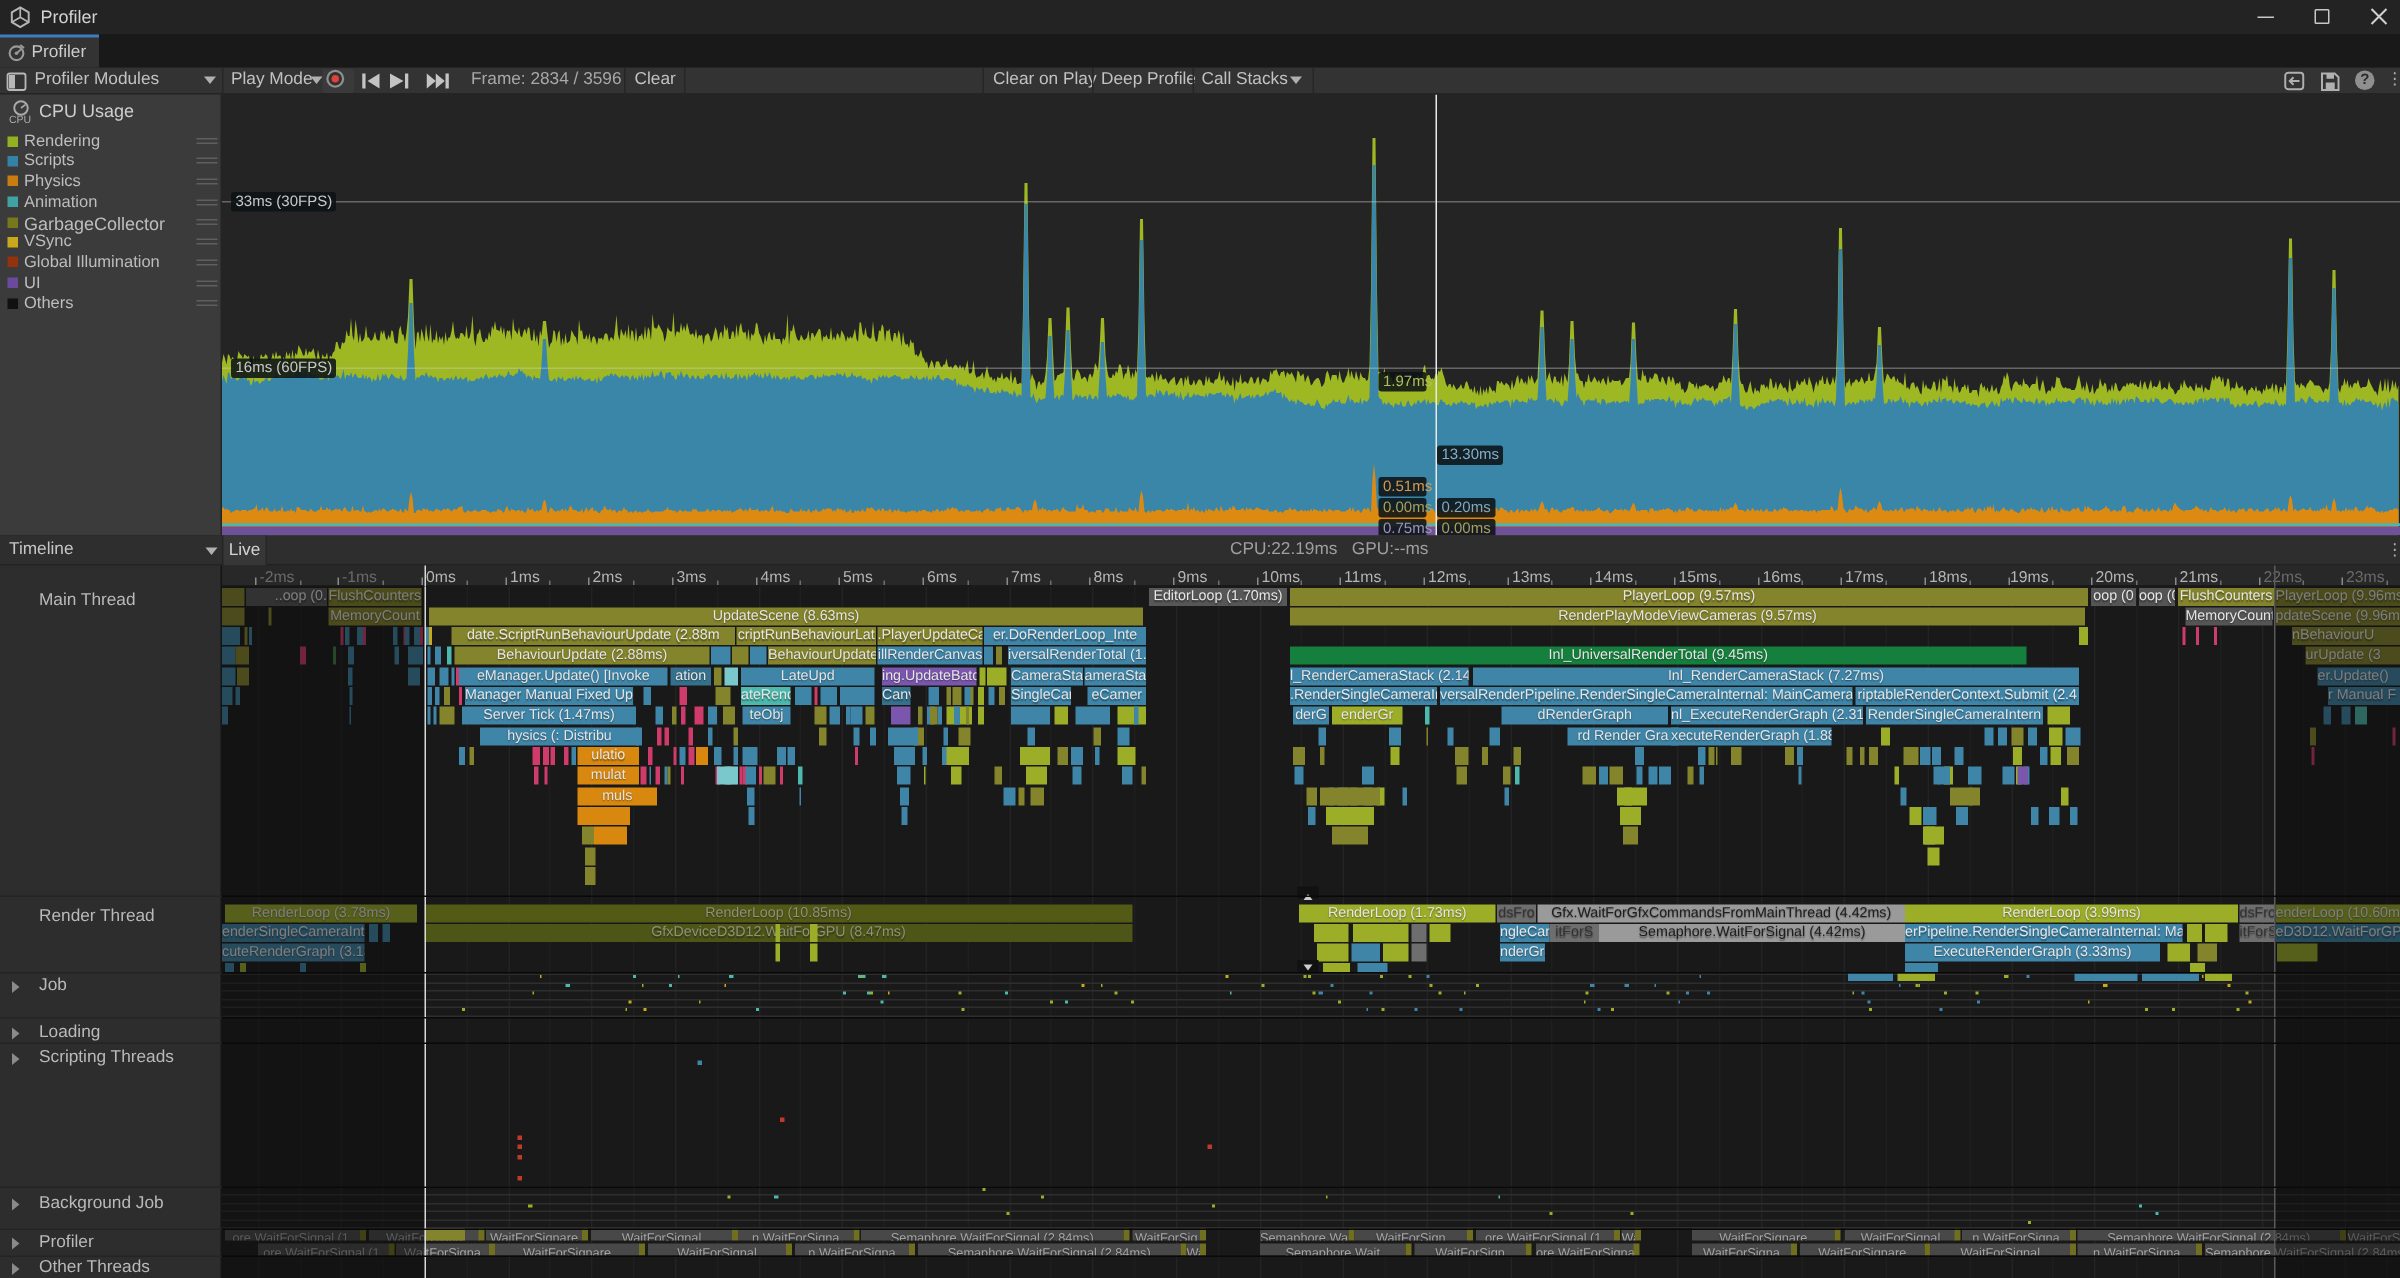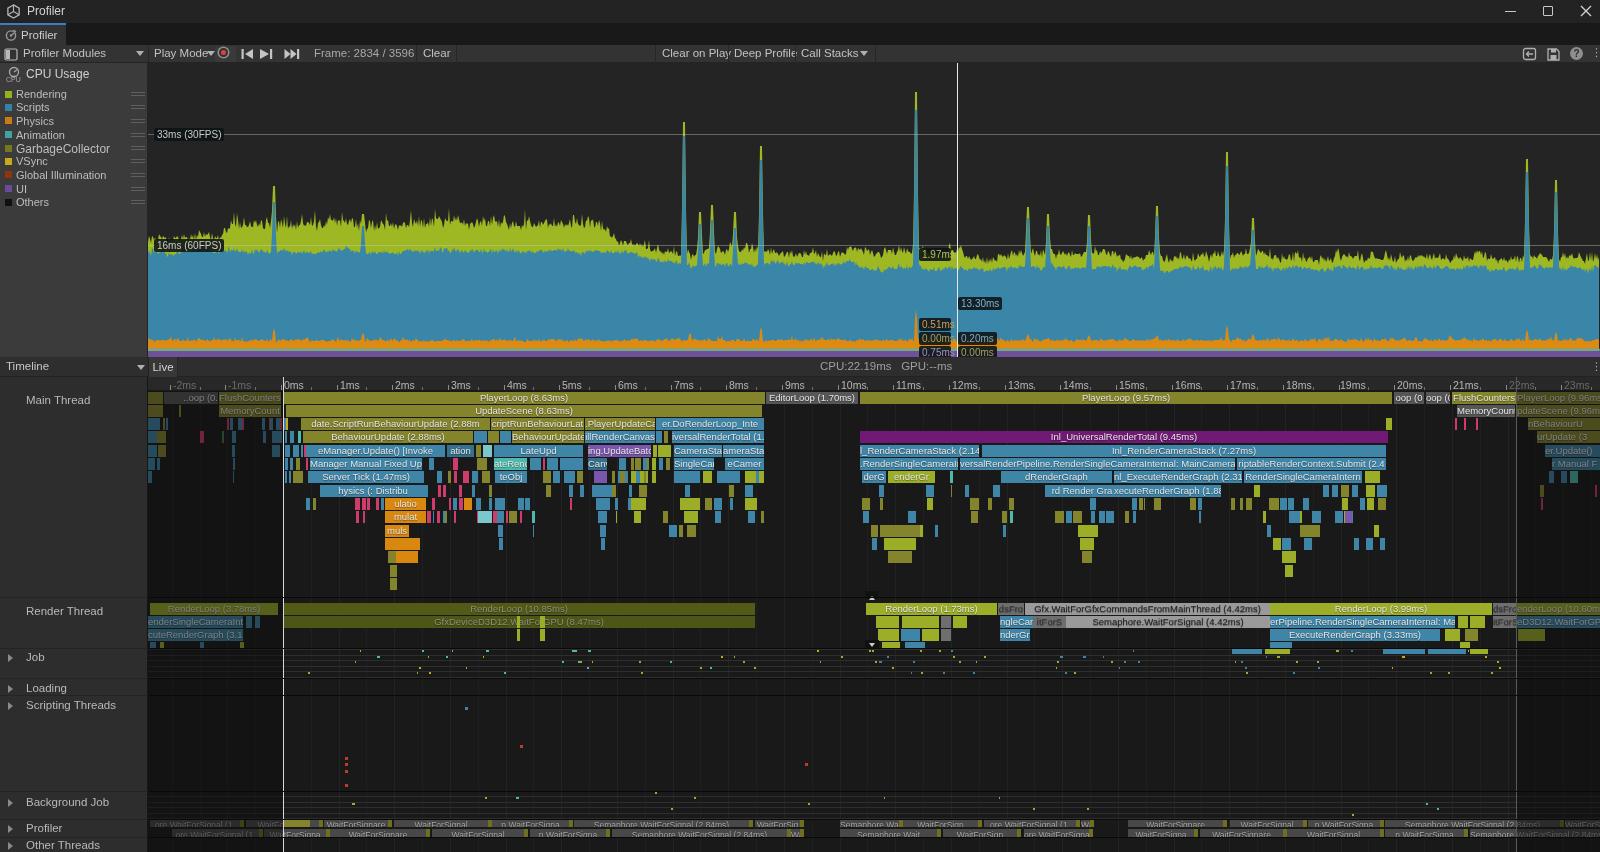--- a/index.html
+++ b/index.html
@@ -273,31 +273,31 @@
     <div class="gl" style="left:1276px;background:#1f1f1f"></div>
     <div class="gl" style="left:1304px;background:#232323"></div>
     <div class="gl" style="left:1332px;background:#1f1f1f"></div>
     <div class="gl" style="left:1360px;background:#232323"></div>
     <div class="gl" style="left:1387px;background:#1f1f1f"></div>
     <div class="gl" style="left:1415px;background:#232323"></div>
     <div class="gl" style="left:1443px;background:#1f1f1f"></div>
 <div class="b" style="left:0px;top:1px;width:15px;height:12px;background:#84842c;"></div>
     <div class="b" style="left:16px;top:1px;width:54px;height:12px;background:#555555;text-align:right;">..oop (0.</div>
     <div class="b" style="left:71px;top:1px;width:62px;height:12px;background:#84842c;">FlushCounters (</div>
-    <div class="b" style="left:135px;top:1px;width:482px;height:12px;background:#84842c;">PlayerLoop (8.63ms)</div>
     <div class="b" style="left:618px;top:1px;width:92px;height:12px;background:#575757;">EditorLoop (1.70ms)</div>
     <div class="b" style="left:712px;top:1px;width:532px;height:12px;background:#84842c;">PlayerLoop (9.57ms)</div>
     <div class="b" style="left:1246px;top:1px;width:30px;height:12px;background:#555555;">oop (0</div>
     <div class="b" style="left:1278px;top:1px;width:24px;height:12px;background:#555555;">oop (0</div>
     <div class="b" style="left:1304px;top:1px;width:64px;height:12px;background:#84842c;">FlushCounters</div>
     <div class="b" style="left:1369px;top:1px;width:83px;height:12px;background:#84842c;text-align:left;">PlayerLoop (9.96ms</div>
     <div class="b" style="left:0px;top:14px;width:15px;height:12px;background:#84842c;"></div>
     <div class="b" style="left:31px;top:14px;width:2px;height:12px;background:#84842c;"></div>
     <div class="b" style="left:71px;top:14px;width:62px;height:12px;background:#84842c;">MemoryCount</div>
     <div class="b" style="left:138px;top:14px;width:476px;height:12px;background:#84842c;">UpdateScene (8.63ms)</div>
+    <div class="b" style="left:712px;top:14px;width:530px;height:12px;background:#84842c;">RenderPlayModeViewCameras (9.57ms)</div>
     <div class="b" style="left:1309px;top:14px;width:58px;height:12px;background:#555555;">MemoryCount</div>
     <div class="b" style="left:1369px;top:14px;width:83px;height:12px;background:#84842c;text-align:left;">pdateScene (9.96m</div>
     <div class="b" style="left:0px;top:27px;width:12px;height:12px;background:#3f85a8;"></div>
     <div class="b" style="left:15px;top:27px;width:2px;height:12px;background:#84842c;"></div>
     <div class="b" style="left:18px;top:27px;width:2px;height:12px;background:#3f85a8;"></div>
     <div class="b" style="left:79px;top:27px;width:2px;height:12px;background:#cf3b6a;"></div>
     <div class="b" style="left:94px;top:27px;width:2px;height:12px;background:#cf3b6a;"></div>
     <div class="b" style="left:114px;top:27px;width:2px;height:12px;background:#cf3b6a;"></div>
     <div class="b" style="left:121px;top:27px;width:2px;height:12px;background:#cf3b6a;"></div>
     <div class="b" style="left:132px;top:27px;width:2px;height:12px;background:#cf3b6a;"></div>
@@ -320,21 +320,21 @@
     <div class="b" style="left:150px;top:40px;width:3px;height:12px;background:#4db8ac;"></div>
     <div class="b" style="left:155px;top:40px;width:170px;height:12px;background:#84842c;">BehaviourUpdate (2.88ms)</div>
     <div class="b" style="left:326px;top:40px;width:13px;height:12px;background:#3f85a8;"></div>
     <div class="b" style="left:340px;top:40px;width:11px;height:12px;background:#84842c;"></div>
     <div class="b" style="left:352px;top:40px;width:11px;height:12px;background:#3f85a8;"></div>
     <div class="b" style="left:364px;top:40px;width:72px;height:12px;background:#84842c;">BehaviourUpdate (1.5-</div>
     <div class="b" style="left:437px;top:40px;width:70px;height:12px;background:#3f85a8;">illRenderCanvas</div>
     <div class="b" style="left:508px;top:40px;width:6px;height:12px;background:#3f85a8;"></div>
     <div class="b" style="left:516px;top:40px;width:4px;height:12px;background:#84842c;"></div>
     <div class="b" style="left:524px;top:40px;width:92px;height:12px;background:#3f85a8;">iversalRenderTotal (1.</div>
-    <div class="b" style="left:712px;top:40px;width:528px;height:12px;background:#701a75;">Inl_UniversalRenderTotal (9.45ms)</div>
+    <div class="b" style="left:712px;top:40px;width:491px;height:12px;background:#15803d;">Inl_UniversalRenderTotal (9.45ms)</div>
     <div class="b" style="left:1389px;top:40px;width:63px;height:12px;background:#84842c;text-align:left;">urUpdate (3</div>
     <div class="b" style="left:0px;top:54px;width:9px;height:12px;background:#3f85a8;"></div>
     <div class="b" style="left:10px;top:54px;width:8px;height:12px;background:#84842c;"></div>
     <div class="b" style="left:137px;top:54px;width:5px;height:12px;background:#3f85a8;"></div>
     <div class="b" style="left:145px;top:54px;width:6px;height:12px;background:#3f85a8;"></div>
     <div class="b" style="left:153px;top:54px;width:2px;height:12px;background:#3f85a8;"></div>
     <div class="b" style="left:156px;top:54px;width:2px;height:12px;background:#cf3b6a;"></div>
     <div class="b" style="left:158px;top:54px;width:139px;height:12px;background:#3f85a8;">eManager.Update() [Invoke</div>
     <div class="b" style="left:299px;top:54px;width:27px;height:12px;background:#35708c;">ation</div>
     <div class="b" style="left:328px;top:54px;width:5px;height:12px;background:#84842c;"></div>
@@ -398,21 +398,21 @@
     <div class="b" style="left:740px;top:80px;width:47px;height:12px;background:#9cad28;">enderGr</div>
     <div class="b" style="left:853px;top:80px;width:111px;height:12px;background:#3f85a8;">dRenderGraph</div>
     <div class="b" style="left:966px;top:80px;width:128px;height:12px;background:#3f85a8;">nl_ExecuteRenderGraph (2.31ms</div>
     <div class="b" style="left:1096px;top:80px;width:118px;height:12px;background:#3f85a8;">RenderSingleCameraIntern</div>
     <div class="b" style="left:1217px;top:80px;width:15px;height:12px;background:#9cad28;"></div>
     <div class="b" style="left:172px;top:94px;width:106px;height:12px;background:#3f85a8;">hysics (: Distribu</div>
     <div class="b" style="left:897px;top:94px;width:74px;height:12px;background:#3f85a8;">rd Render Gra</div>
     <div class="b" style="left:966px;top:94px;width:107px;height:12px;background:#3f85a8;">xecuteRenderGraph (1.88m</div>
     <div class="b" style="left:237px;top:107px;width:41px;height:12px;background:#d9880f;">ulatio</div>
     <div class="b" style="left:237px;top:120px;width:41px;height:12px;background:#d9880f;">mulat</div>
-    <div class="b" style="left:237px;top:134px;width:24px;height:12px;background:#d9880f;">muls</div>
+    <div class="b" style="left:237px;top:134px;width:53px;height:12px;background:#d9880f;">muls</div>
     <div class="b" style="left:237px;top:147px;width:35px;height:12px;background:#d9880f;"></div>
     <div class="b" style="left:240px;top:160px;width:8px;height:12px;background:#84842c;"></div>
     <div class="b" style="left:248px;top:160px;width:22px;height:12px;background:#d9880f;"></div>
     <div class="b" style="left:242px;top:174px;width:7px;height:12px;background:#84842c;"></div>
     <div class="b" style="left:242px;top:187px;width:7px;height:12px;background:#84842c;"></div>
     <div class="b" style="left:158px;top:107px;width:4px;height:12px;background:#3f85a8;"></div>
     <div class="b" style="left:165px;top:107px;width:3px;height:12px;background:#84842c;"></div>
     <div class="b" style="left:207px;top:107px;width:5px;height:12px;background:#cf3b6a;"></div>
     <div class="b" style="left:208px;top:120px;width:3px;height:12px;background:#cf3b6a;"></div>
     <div class="b" style="left:214px;top:107px;width:4px;height:12px;background:#cf3b6a;"></div>

